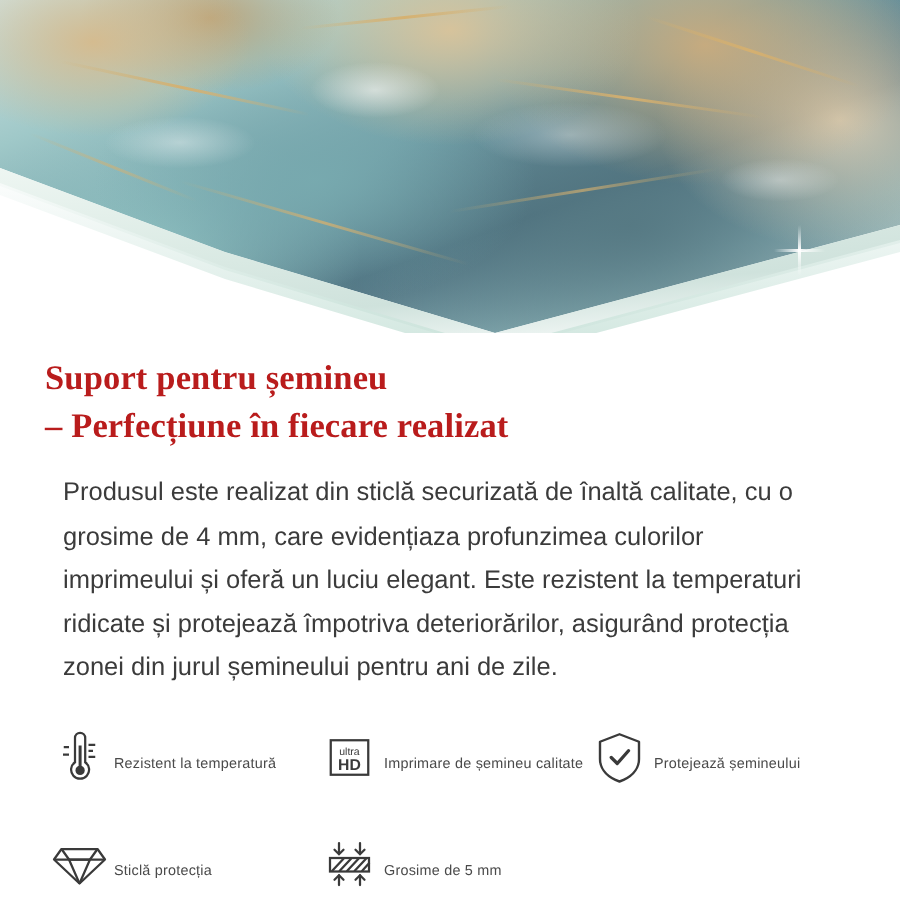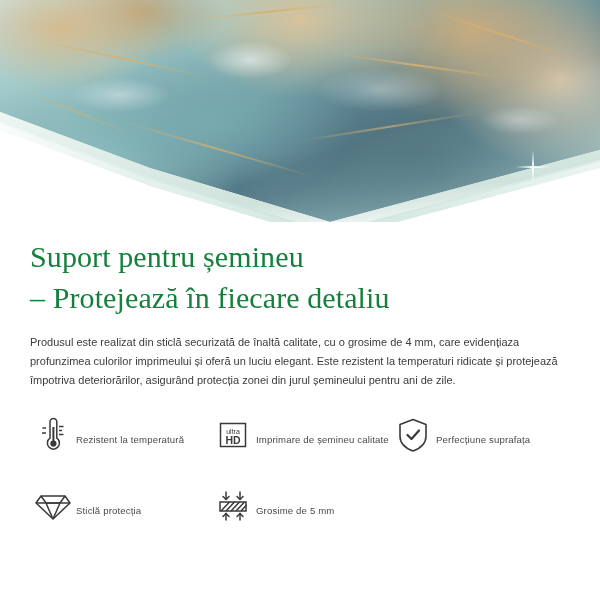--- a/index.html
+++ b/index.html
@@ -109,35 +109,35 @@
     background: linear-gradient(90deg, rgba(255,255,255,0) 0%, #fff 50%, rgba(255,255,255,0) 100%);
     border-radius: 0;
   }
 
   
   .content {
     padding: 14px 30px 0 30px;
   }
   .headline {
     font-family: "Liberation Serif", serif;
-    font-size: 30px;
+    font-size: 23px;
     line-height: 1.38;
-    color: #15803d;
-    font-weight: 400;
+    color: #b91c1c;
+    font-weight: 700;
     margin: 0 0 14px 0;
     letter-spacing: .1px;
   }
   .headline .line2 {
     display: block;
   }
   .body-copy {
-    font-size: 11px;
+    font-size: 17px;
     line-height: 1.72;
     color: #3b3b3b;
-    margin: 0;
+    margin: 12px;
     max-width: 545px;
   }
 
   
   .features {
     margin-top: 22px;
     display: grid;
     grid-template-columns: repeat(3, 1fr);
     row-gap: 16px;
   }
@@ -187,21 +187,21 @@
 
     <div class="sparkle" style="left:516px; top:150px; width:34px; height:34px;"></div>
     <div class="sparkle" style="left:556px; top:176px; width:22px; height:22px;"></div>
     <div class="sparkle" style="left:538px; top:192px; width:14px; height:14px;"></div>
   </div>
 
   <div class="content">
 
     <h1 class="headline">
       <span>Suport pentru șemineu</span>
-      <span class="line2">– Protejează în fiecare detaliu</span>
+      <span class="line2">– Perfecțiune în fiecare realizat</span>
     </h1>
 
     <p class="body-copy">Produsul este realizat din sticlă securizată de înaltă calitate, cu o grosime de 4 mm, care evidențiaza profunzimea culorilor imprimeului și oferă un luciu elegant. Este rezistent la temperaturi ridicate și protejează împotriva deteriorărilor, asigurând protecția zonei din jurul șemineului pentru ani de zile.</p>
 
     <div class="features">
 
       <div class="feature">
         <div class="feature-icon">
           <svg width="38" height="40" viewBox="0 0 38 40">
             <g fill="none" stroke="#3a3a3a" stroke-width="1.5">
@@ -230,21 +230,21 @@
         <div class="feature-label">Imprimare de șemineu calitate</div>
       </div>
 
       <div class="feature">
         <div class="feature-icon">
           <svg width="40" height="42" viewBox="0 0 40 42">
             <path d="M20 5.5 L33 10.5 V22 C33 29.5 27 34.5 20 37 C13 34.5 7 29.5 7 22 V10.5 Z" fill="none" stroke="#3a3a3a" stroke-width="1.6" stroke-linejoin="round"></path>
             <path d="M14.5 21 L18.5 25 L26 16.5" fill="none" stroke="#3a3a3a" stroke-width="2.2" stroke-linecap="round" stroke-linejoin="round"></path>
           </svg>
         </div>
-        <div class="feature-label">Perfecțiune suprafața</div>
+        <div class="feature-label">Protejează șemineului</div>
       </div>
 
       <div class="feature">
         <div class="feature-icon">
           <svg width="42" height="38" viewBox="0 0 42 38">
             <g fill="none" stroke="#3a3a3a" stroke-width="1.5" stroke-linejoin="round">
               <path d="M9 9 H33 L38 16 L21 32 L4 16 Z"></path>
               <path d="M4 16 H38"></path>
               <path d="M9 9 L14 16 L21 32"></path>
               <path d="M33 9 L28 16 L21 32"></path>

